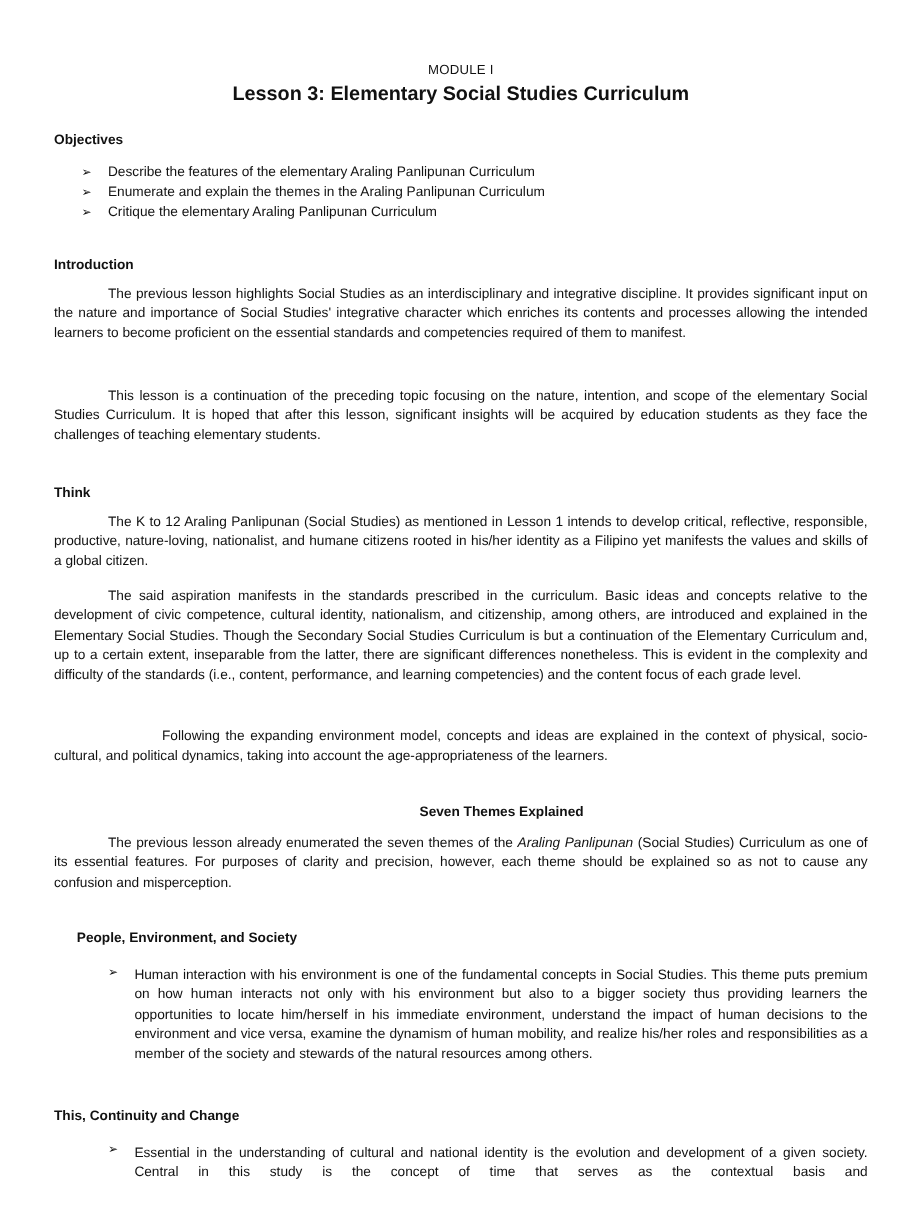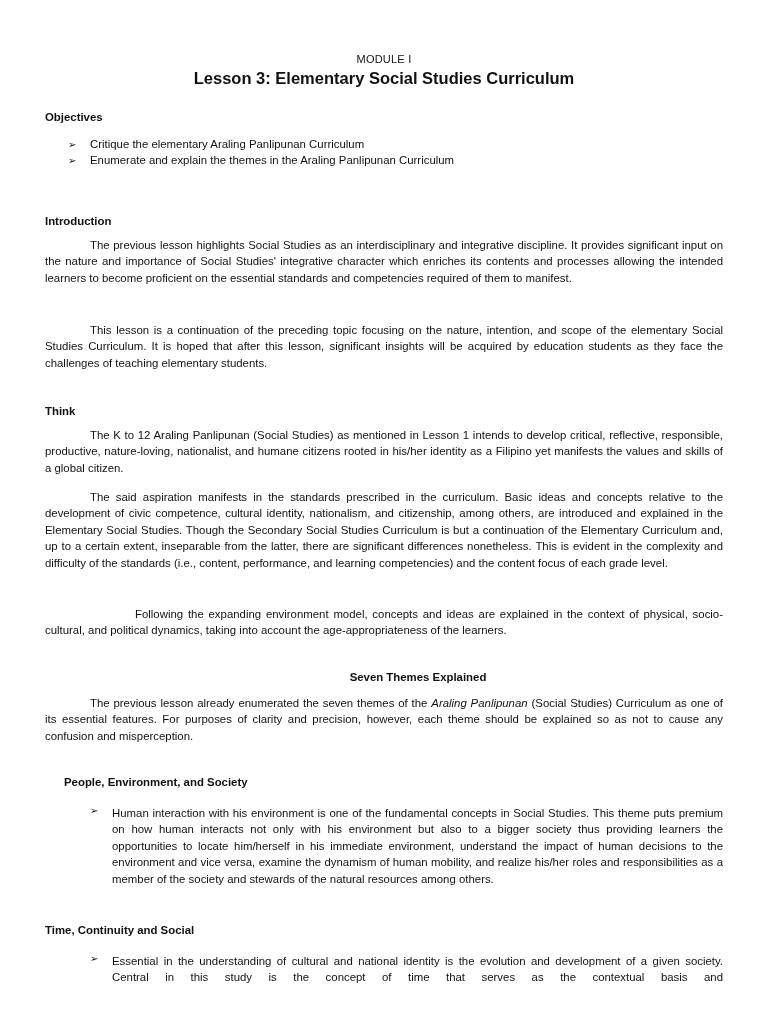--- a/index.html
+++ b/index.html
@@ -35,24 +35,27 @@
 <body>
 
 <div class="page">
 
   <div class="abs module">MODULE I</div>
   <div class="abs title">Lesson 3: Elementary Social Studies Curriculum</div>
 
   <div class="abs heading" style="top:99px;">Objectives</div>
   <div class="abs obj-list">
     <div class="obj-item">
-      <span class="bullet">➢</span><span>Critique the elementary Araling Panlipunan Curriculum</span>
+      <span class="bullet">➢</span><span>Describe the features of the elementary Araling Panlipunan Curriculum</span>
     </div>
     <div class="obj-item">
       <span class="bullet">➢</span><span>Enumerate and explain the themes in the Araling Panlipunan Curriculum</span>
+    </div>
+    <div class="obj-item">
+      <span class="bullet">➢</span><span>Critique the elementary Araling Panlipunan Curriculum</span>
     </div>
   </div>
 
   <div class="abs heading" style="top:203px;">Introduction</div>
   <div class="abs para" style="top:225px;">The previous lesson highlights Social Studies as an interdisciplinary and integrative discipline. It provides significant input on the nature and importance of Social Studies' integrative character which enriches its contents and processes allowing the intended learners to become proficient on the essential standards and competencies required of them to manifest.</div>
   <div class="abs para" style="top:310px;">This lesson is a continuation of the preceding topic focusing on the nature, intention, and scope of the elementary Social Studies Curriculum. It is hoped that after this lesson, significant insights will be acquired by education students as they face the challenges of teaching elementary students.</div>
 
   <div class="abs heading" style="top:393px;">Think</div>
   <div class="abs para" style="top:415px;">The K to 12 Araling Panlipunan (Social Studies) as mentioned in Lesson 1 intends to develop critical, reflective, responsible, productive, nature-loving, nationalist, and humane citizens rooted in his/her identity as a Filipino yet manifests the values and skills of a global citizen.</div>
   <div class="abs para" style="top:477px;">The said aspiration manifests in the standards prescribed in the curriculum. Basic ideas and concepts relative to the development of civic competence, cultural identity, nationalism, and citizenship, among others, are introduced and explained in the Elementary Social Studies. Though the Secondary Social Studies Curriculum is but a continuation of the Elementary Curriculum and, up to a certain extent, inseparable from the latter, there are significant differences nonetheless. This is evident in the complexity and difficulty of the standards (i.e., content, performance, and learning competencies) and the content focus of each grade level.</div>
@@ -60,19 +63,19 @@
 
   <div class="abs center-heading" style="top:659px;">Seven Themes Explained</div>
   <div class="abs para" style="top:683px;"><span>The previous lesson already enumerated the seven themes of the </span><em>Araling Panlipunan</em><span> (Social Studies) Curriculum as one of its essential features. For purposes of clarity and precision, however, each theme should be explained so as not to cause any confusion and misperception.</span></div>
 
   <div class="abs heading" style="top:764px;padding-left:19px;">People, Environment, and Society</div>
   <div class="abs theme-item" style="top:793px;">
     <span class="bullet">➢</span>
     <span class="txt">Human interaction with his environment is one of the fundamental concepts in Social Studies. This theme puts premium on how human interacts not only with his environment but also to a bigger society thus providing learners the opportunities to locate him/herself in his immediate environment, understand the impact of human decisions to the environment and vice versa, examine the dynamism of human mobility, and realize his/her roles and responsibilities as a member of the society and stewards of the natural resources among others.</span>
   </div>
 
-  <div class="abs heading" style="top:912px;">Time, Continuity and Social</div>
+  <div class="abs heading" style="top:912px;">This, Continuity and Change</div>
   <div class="abs theme-item clip" style="top:941px; height:34px;">
     <span class="bullet">➢</span>
     <span class="txt" style="text-align-last: justify;">Essential in the understanding of cultural and national identity is the evolution and development of a given society. Central in this study is the concept of time that serves as the contextual basis and</span>
   </div>
 
 </div>
 
 </body></html>

